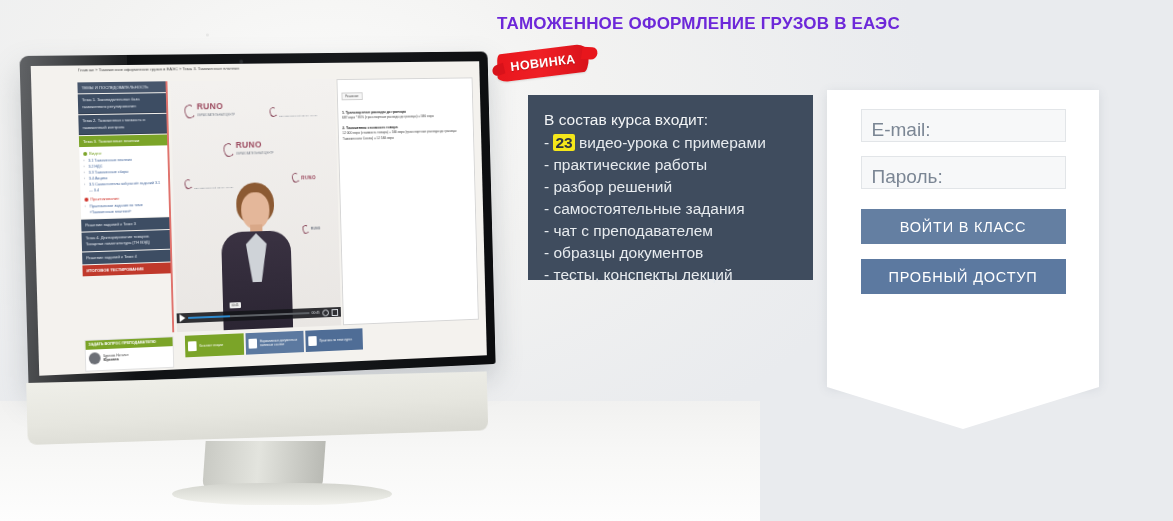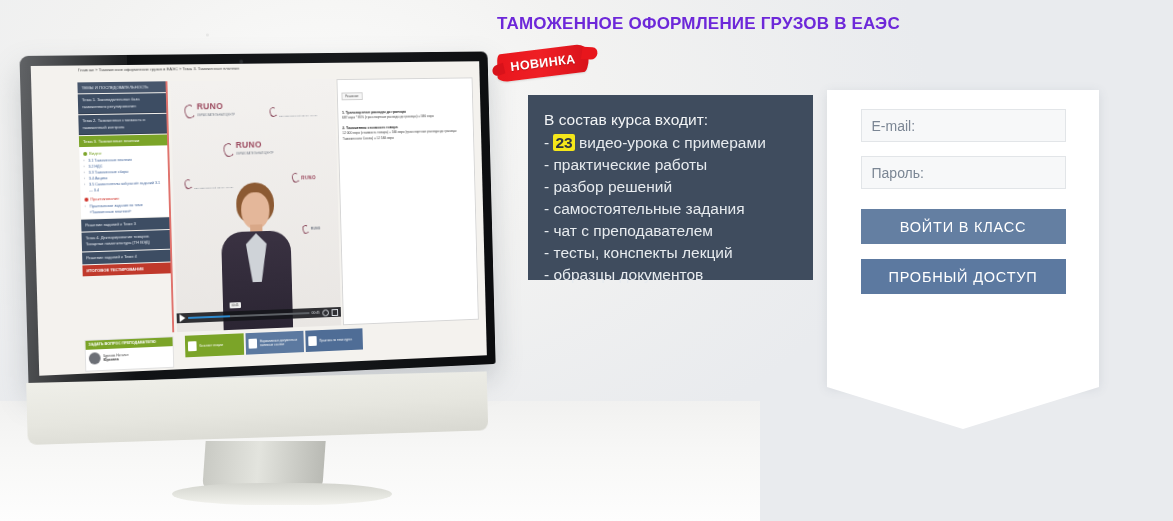--- a/index.html
+++ b/index.html
@@ -93,22 +93,22 @@
   .login-title{
     text-align:center;font-size:20px;font-weight:400;letter-spacing:.6px;
     color:#4a5a6e;padding-top:19px;
   }
   .login-sub{
     text-align:center;font-size:16px;color:#4f5f72;margin-top:3px;
   }
   .field{
     margin:0 auto;width:205px;height:33px;background:#f7f8f9;
     border:1px solid #e2e5e8;box-sizing:border-box;
-    display:flex;align-items:center;padding-left:10px;
-    font-size:14px;color:#7b8694;
+    display:flex;align-items:flex-end;padding-left:10px;
+    font-size:19px;color:#7b8694;
   }
   .field.first{margin-top:19px;}
   .field.second{margin-top:14px;}
   .btn{
     margin:0 auto;width:205px;height:35px;background:#647fa2;
     display:flex;align-items:center;justify-content:center;
     color:#fff;font-size:14.5px;letter-spacing:.8px;border:none;cursor:pointer;
     font-family:inherit;
   }
   .btn.primary{margin-top:20px;}
@@ -425,24 +425,24 @@
   <div class="feature-item">
     <span>- </span><span>разбор решений</span>
   </div>
   <div class="feature-item">
     <span>- </span><span>самостоятельные задания</span>
   </div>
   <div class="feature-item">
     <span>- </span><span>чат с преподавателем</span>
   </div>
   <div class="feature-item">
+    <span>- </span><span>образцы документов</span>
+  </div>
+  <div class="feature-item">
     <span>- </span><span>тесты, конспекты лекций</span>
-  </div>
-  <div class="feature-item">
-    <span>- </span><span>образцы документов</span>
   </div>
 </div>
 
 <div class="login-panel">
   <div class="field first">
     <span>E-mail:</span>
   </div>
   <div class="field second">
     <span>Пароль:</span>
   </div>

